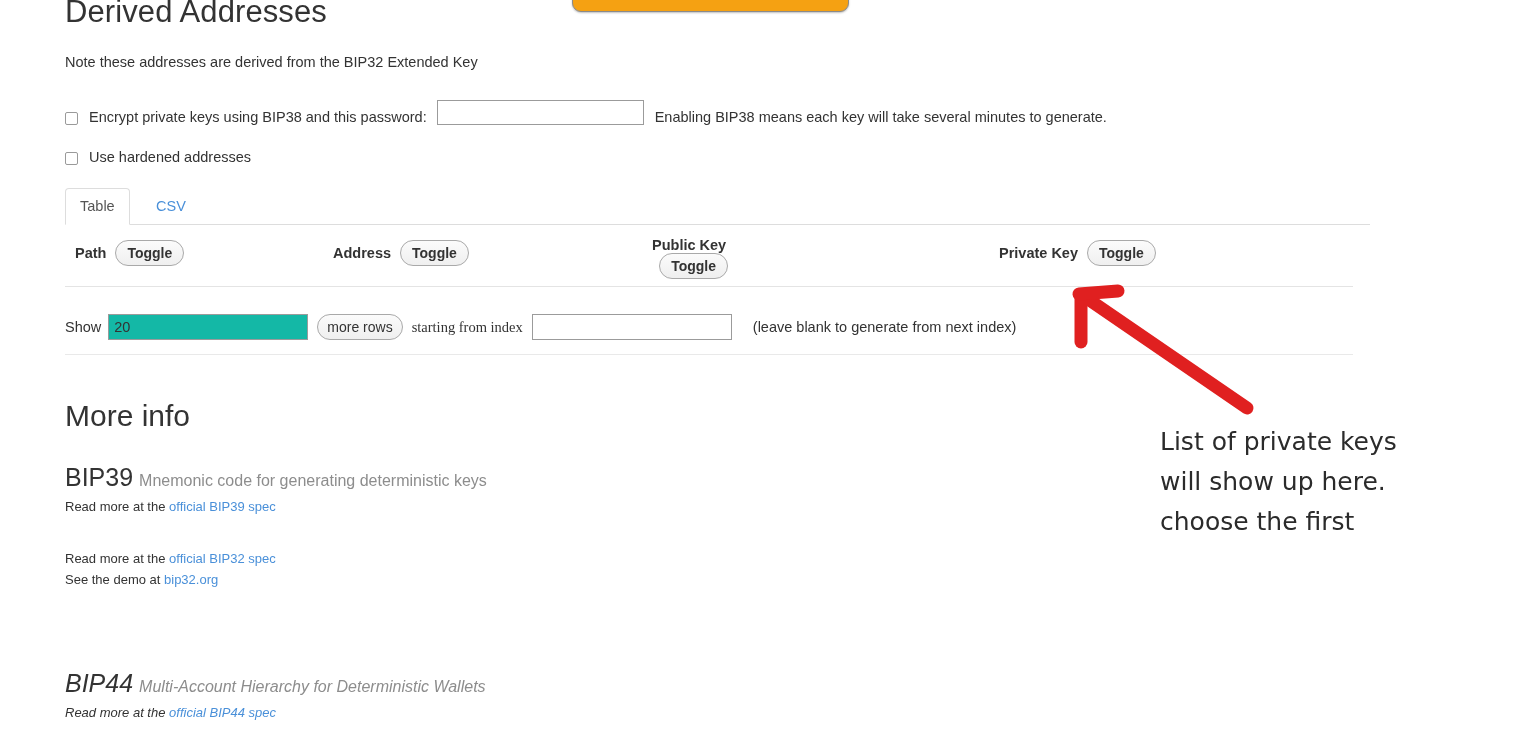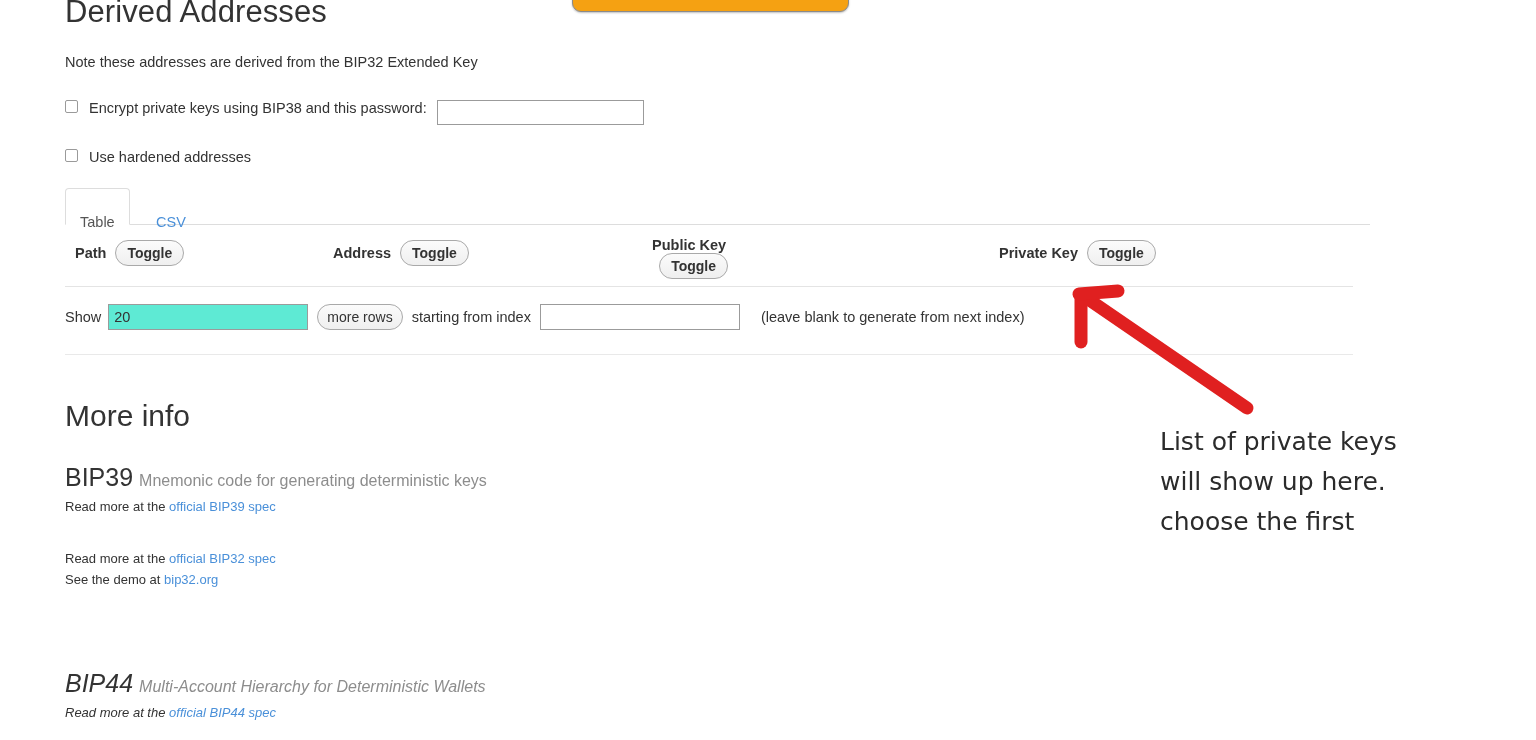--- a/index.html
+++ b/index.html
@@ -60,21 +60,21 @@
     top: 52px;
     font-size: 14.5px;
     color: #333333;
     line-height: 20px;
   }
 
   
   .cb-row {
     position: absolute;
     display: flex;
-    align-items: flex-start;
+    align-items: flex-end;
     font-size: 14.5px;
     color: #333333;
   }
   .cb-row.row1 { left: 0; top: 100px; }
   .cb-row.row2 { left: 0; top: 149px; }
 
   .checkbox {
     width: 13px;
     height: 13px;
     border: 1px solid #9a9a9a;
@@ -111,21 +111,21 @@
     top: 188px;
     width: 1305px;
     height: 37px;
     border-bottom: 1px solid #dddddd;
   }
   .tab {
     position: absolute;
     top: 0;
     height: 37px;
     line-height: 35px;
-    padding: 16px 14px;
+    padding: 0 14px;
     font-size: 14.5px;
     cursor: pointer;
   }
   .tab.active {
     left: 0;
     color: #555555;
     background: #ffffff;
     border: 1px solid #dddddd;
     border-bottom: 1px solid #ffffff;
     border-radius: 4px 4px 0 0;
@@ -177,47 +177,47 @@
   .col-private { left: 934px; }
 
   
   .rows-bar {
     position: absolute;
     left: 0;
     top: 300px;
     width: 1288px;
     height: 55px;
     display: flex;
-    align-items: flex-start;
+    align-items: center;
     border-bottom: 1px solid #e9e9e9;
   }
   .rows-inner {
     display: flex;
     align-items: center;
     height: 34px;
     font-size: 14.5px;
     color: #333333;
   }
   .rows-label { margin-right: 7px; }
   .show-input {
     width: 200px;
     height: 26px;
     border: 1px solid #9b9b9b;
-    background: #5eead4;
+    background: #14b8a6;
     font-family: "Liberation Sans", sans-serif;
     font-size: 14.5px;
     padding: 2px 5px;
     color: #333333;
   }
   .btn-more {
     margin-left: 9px;
     font-weight: normal;
     padding: 4px 9px;
   }
-  .rows-mid { margin-left: 9px; margin-right: 9px; white-space: nowrap; }
+  .rows-mid { margin-left: 9px; margin-right: 9px; white-space: nowrap; font-family: Liberation Serif, serif; }
   .index-input {
     width: 200px;
     height: 26px;
     border: 1px solid #9b9b9b;
     background: #ffffff;
     font-family: "Liberation Sans", sans-serif;
     font-size: 14.5px;
     padding: 2px 5px;
     color: #333333;
   }
@@ -294,20 +294,21 @@
   <div class="content">
 
     <h1 class="section-title">Derived Addresses</h1>
 
     <div class="note">Note these addresses are derived from the BIP32 Extended Key</div>
 
     <div class="cb-row row1">
       <span class="checkbox"></span>
       <span class="cb-label">Encrypt private keys using BIP38 and this password:</span>
       <input class="pw-input" type="text" value="" style="">
+      <span class="pw-hint">Enabling BIP38 means each key will take several minutes to generate.</span>
     </div>
 
     <div class="cb-row row2">
       <span class="checkbox"></span>
       <span class="cb-label">Use hardened addresses</span>
     </div>
 
     <div class="tabs">
       <div class="tab active">Table</div>
       <div class="tab inactive">CSV</div>

